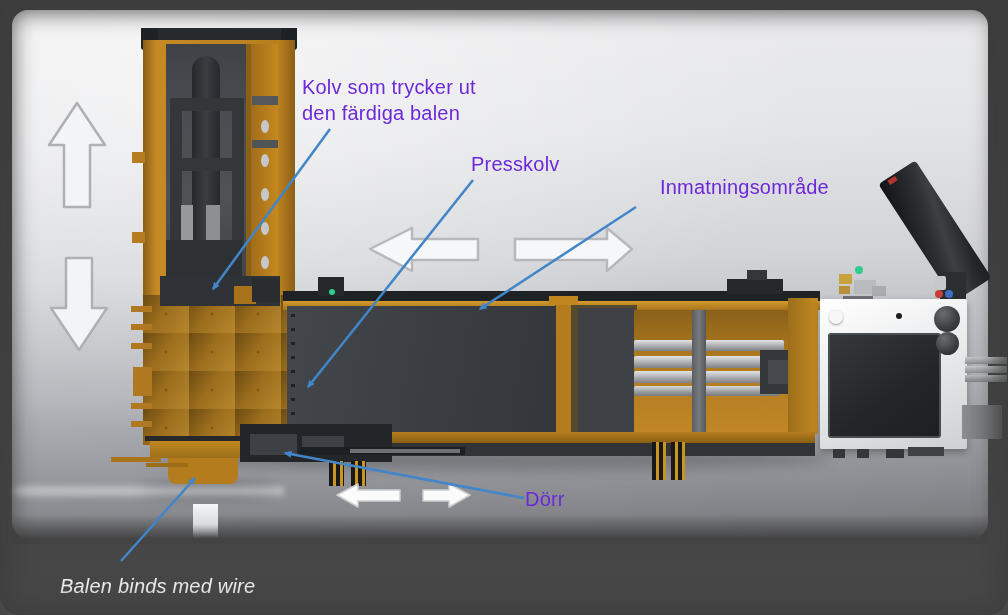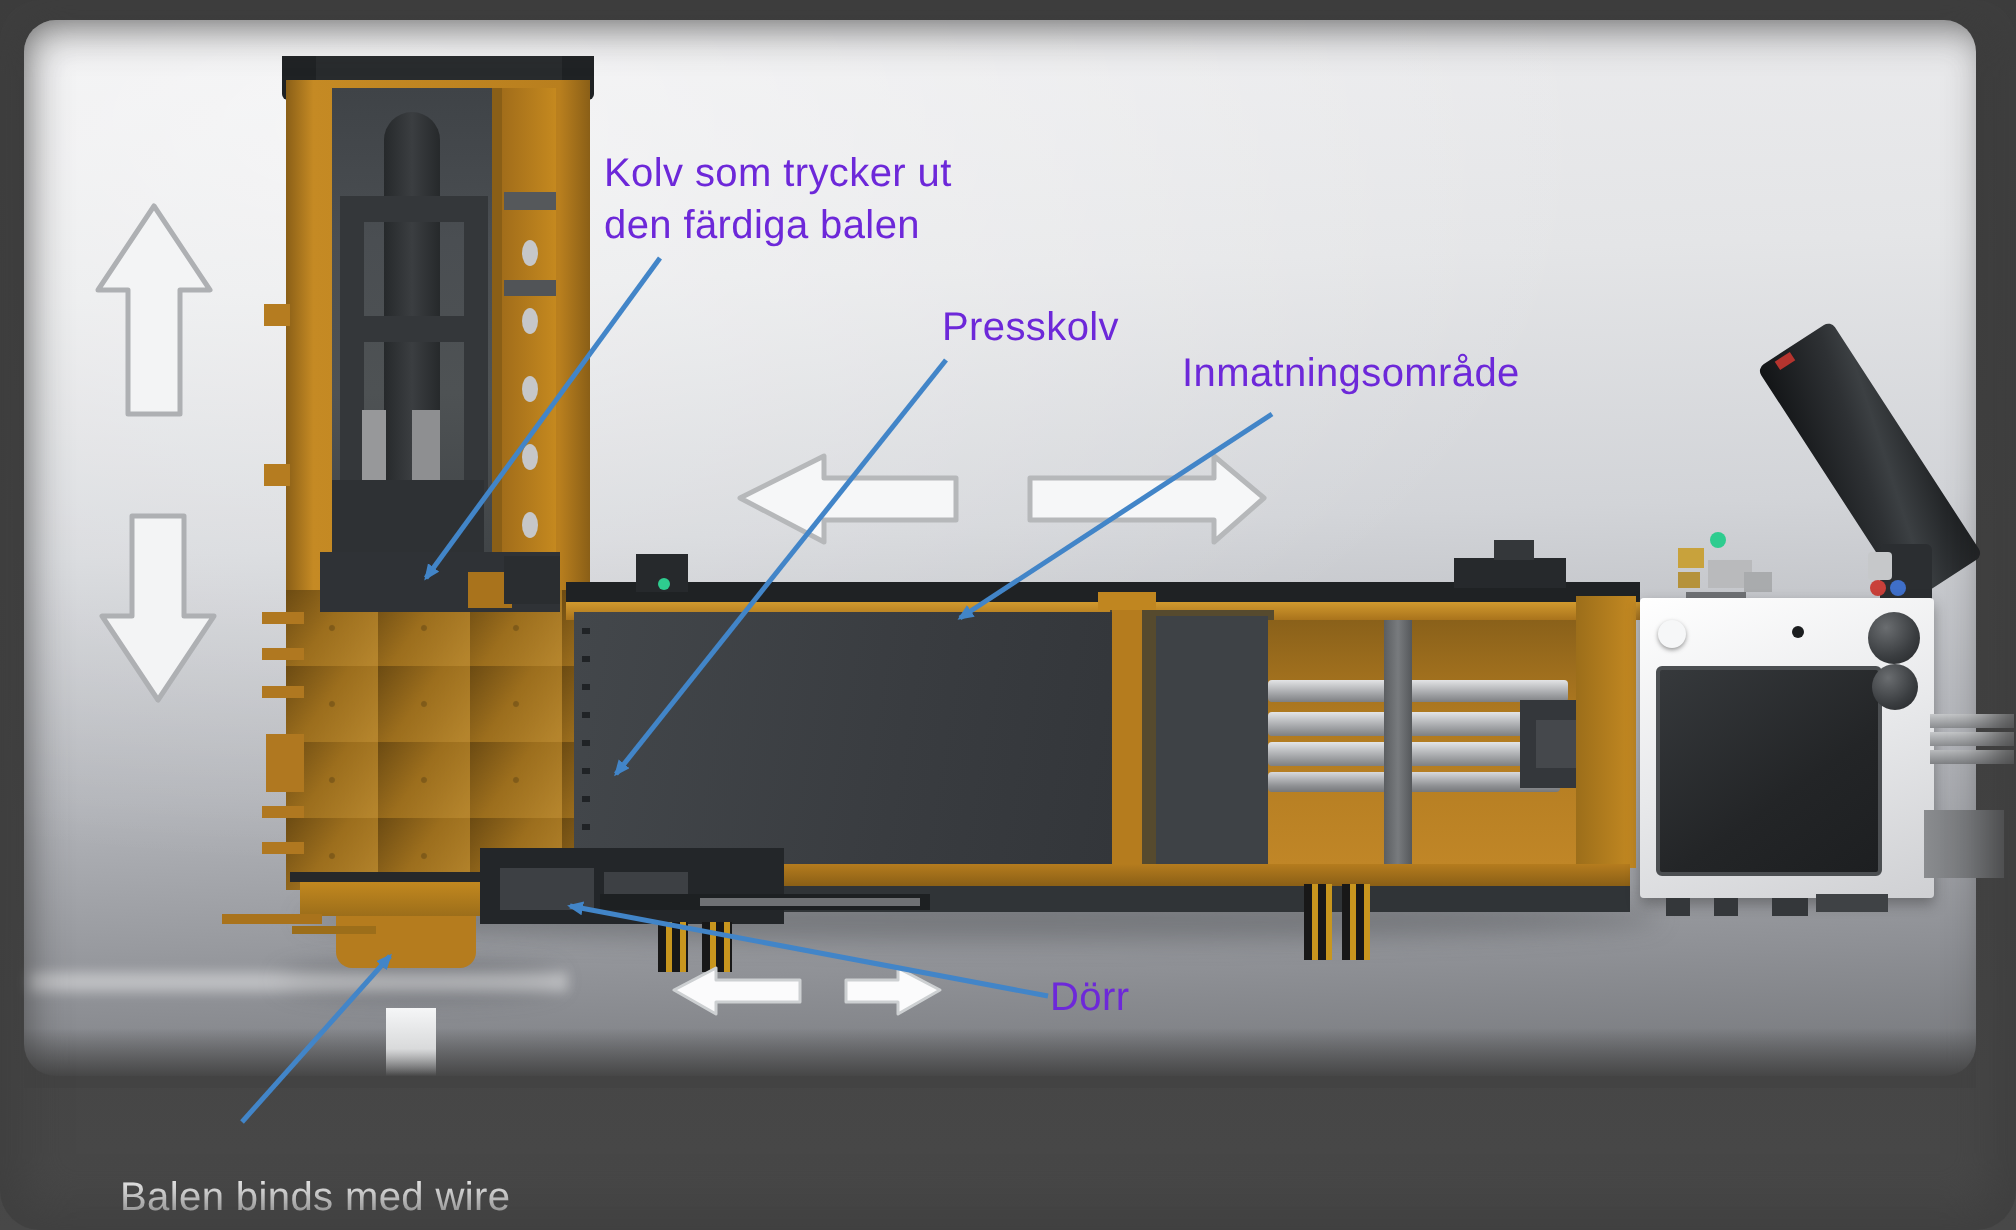--- a/index.html
+++ b/index.html
@@ -174,17 +174,17 @@
   <line x1="330" y1="129" x2="213" y2="289" stroke="#4285c8" stroke-width="2.5" marker-end="url(#ah)"></line>
   <line x1="473" y1="180" x2="308" y2="387" stroke="#4285c8" stroke-width="2.5" marker-end="url(#ah)"></line>
   <line x1="636" y1="207" x2="480" y2="309" stroke="#4285c8" stroke-width="2.5" marker-end="url(#ah)"></line>
   <line x1="524" y1="498" x2="285" y2="453" stroke="#4285c8" stroke-width="2.5" marker-end="url(#ah)"></line>
   <line x1="121" y1="561" x2="195" y2="478" stroke="#4285c8" stroke-width="2.5" marker-end="url(#ah)"></line>
 </svg>
 
 <div class="lbl" style="left:302px;top:74px;">Kolv som trycker ut
 den färdiga balen</div>
 <div class="lbl" style="left:471px;top:151px;">Presskolv</div>
-<div class="lbl" style="left:591px;top:174px;">Inmatningsområde</div>
+<div class="lbl" style="left:660px;top:174px;">Inmatningsområde</div>
 <div class="lbl" style="left:525px;top:486px;">Dörr</div>
-<div class="lbl light" style="left:60px;top:586px;">Balen binds med wire</div>
+<div class="lbl light" style="left:60px;top:573px;font-style:italic;">Balen binds med wire</div>
 
 <div class="vignette"></div>
 
 </body></html>

